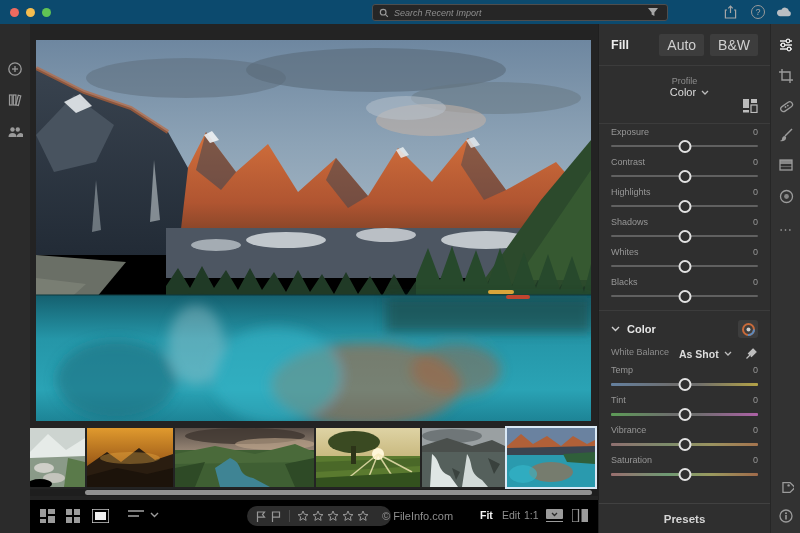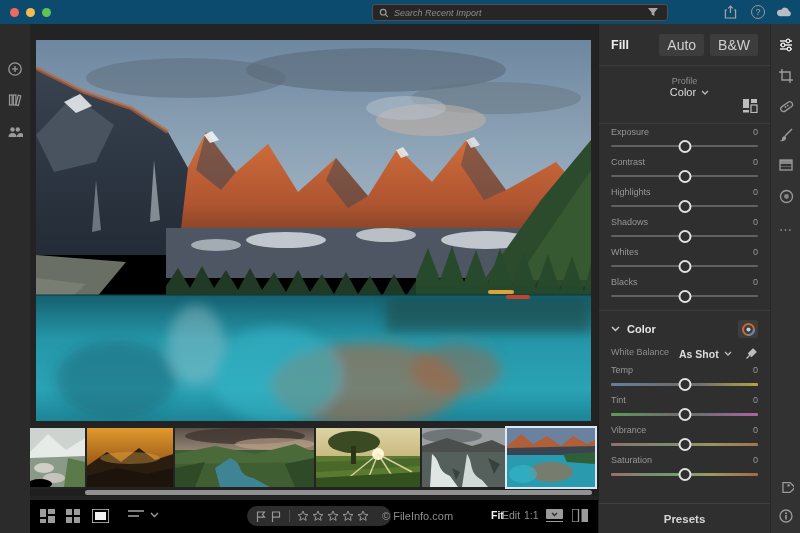--- a/index.html
+++ b/index.html
@@ -387,21 +387,21 @@
           </span>
         <span>
             <svg width="12" height="12" viewBox="0 0 12 12">
               <path d="M6,1 L7.4,4.3 L11,4.6 L8.3,6.9 L9.1,10.4 L6,8.5 L2.9,10.4 L3.7,6.9 L1,4.6 L4.6,4.3 Z" fill="none" stroke="#979797" stroke-width="1"></path>
             </svg>
           </span>
       </div>
 
       <span class="watermark">© FileInfo.com</span>
 
-      <span class="zoomlbl active" style="left:461px">Fit</span>
+      <span class="zoomlbl active" style="left:450px">Fit</span>
       <span class="zoomlbl" style="left:472px">Edit</span>
       <span class="zoomlbl" style="left:494px">1:1</span>
       <span class="bt-ic" style="left:516px">
         <svg width="17" height="13" viewBox="0 0 17 13">
             <rect x="0" y="0" width="17" height="10" rx="1" fill="#9b9b9b"></rect>
             <path d="M6,4 L8.5,6.5 L11,4" fill="none" stroke="#2a2a2a" stroke-width="1.3"></path>
             <rect x="0" y="12" width="17" height="1.4" fill="#9b9b9b"></rect>
           </svg>
       </span>
       <span class="bt-ic" style="left:542px">

